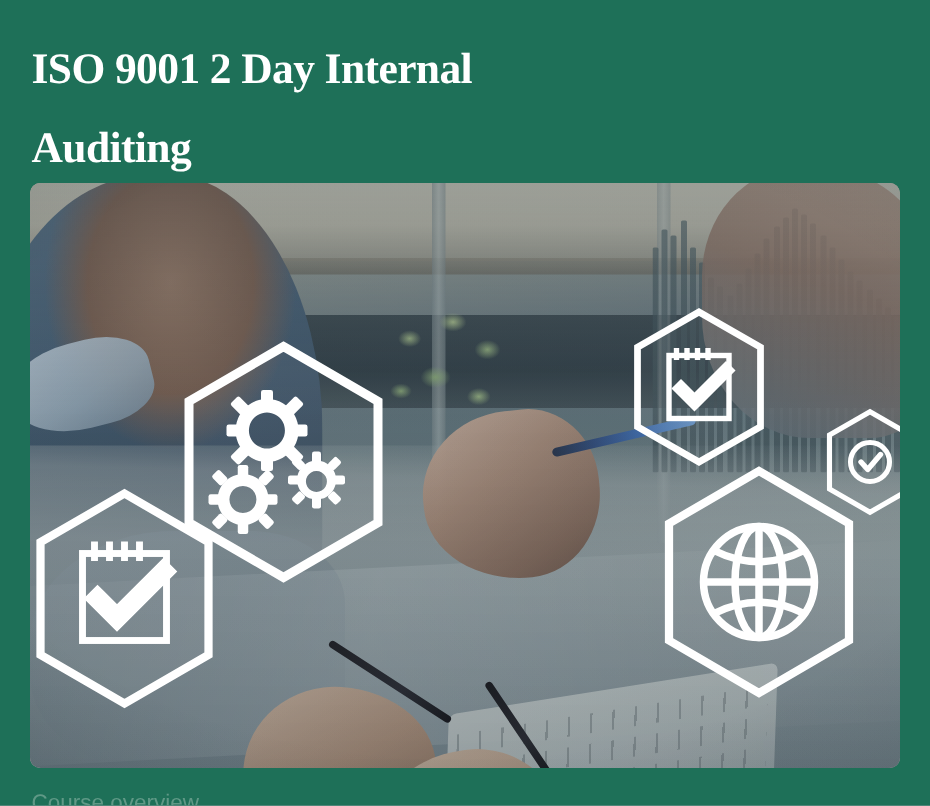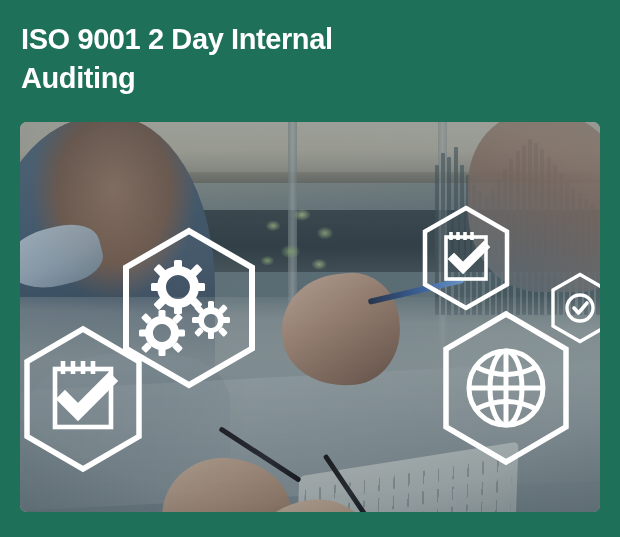--- a/index.html
+++ b/index.html
@@ -25,24 +25,24 @@
     overflow: hidden;
   }
 
   
   .course-title {
     position: absolute;
     left: 21px;
     top: 20px;
     width: 400px;
     color: #ffffff;
-    font-family: Liberation Sans, sans-serif;
+    font-family: Liberation Serif, serif;
     font-weight: bold;
     font-size: 29px;
-    line-height: 39px;
+    line-height: 53px;
     letter-spacing: -0.4px;
     white-space: pre-line;
     margin: 0;
     -webkit-font-smoothing: antialiased;
   }
 
   
   .hero-frame {
     position: absolute;
     left: 20px;
@@ -524,14 +524,15 @@
         <svg width="62" height="72" viewBox="0 0 62 72" fill="none">
           <path d="M31 2.5 L58 18 L58 54 L31 69.5 L4 54 L4 18 Z" stroke="#ffffff" stroke-width="3.4" fill="rgba(255,255,255,0.04)"></path>
           <circle cx="31" cy="36" r="13" stroke="#ffffff" stroke-width="3.4" fill="none"></circle>
           <path d="M25 36 L29.5 41 L38 31" stroke="#ffffff" stroke-width="3.6" stroke-linecap="round" stroke-linejoin="round" fill="none"></path>
         </svg>
       </div>
 
     </div>
   </div>
 
+  <div class="below-text">Course overview</div>
 
 </div>
 
 </body></html>

